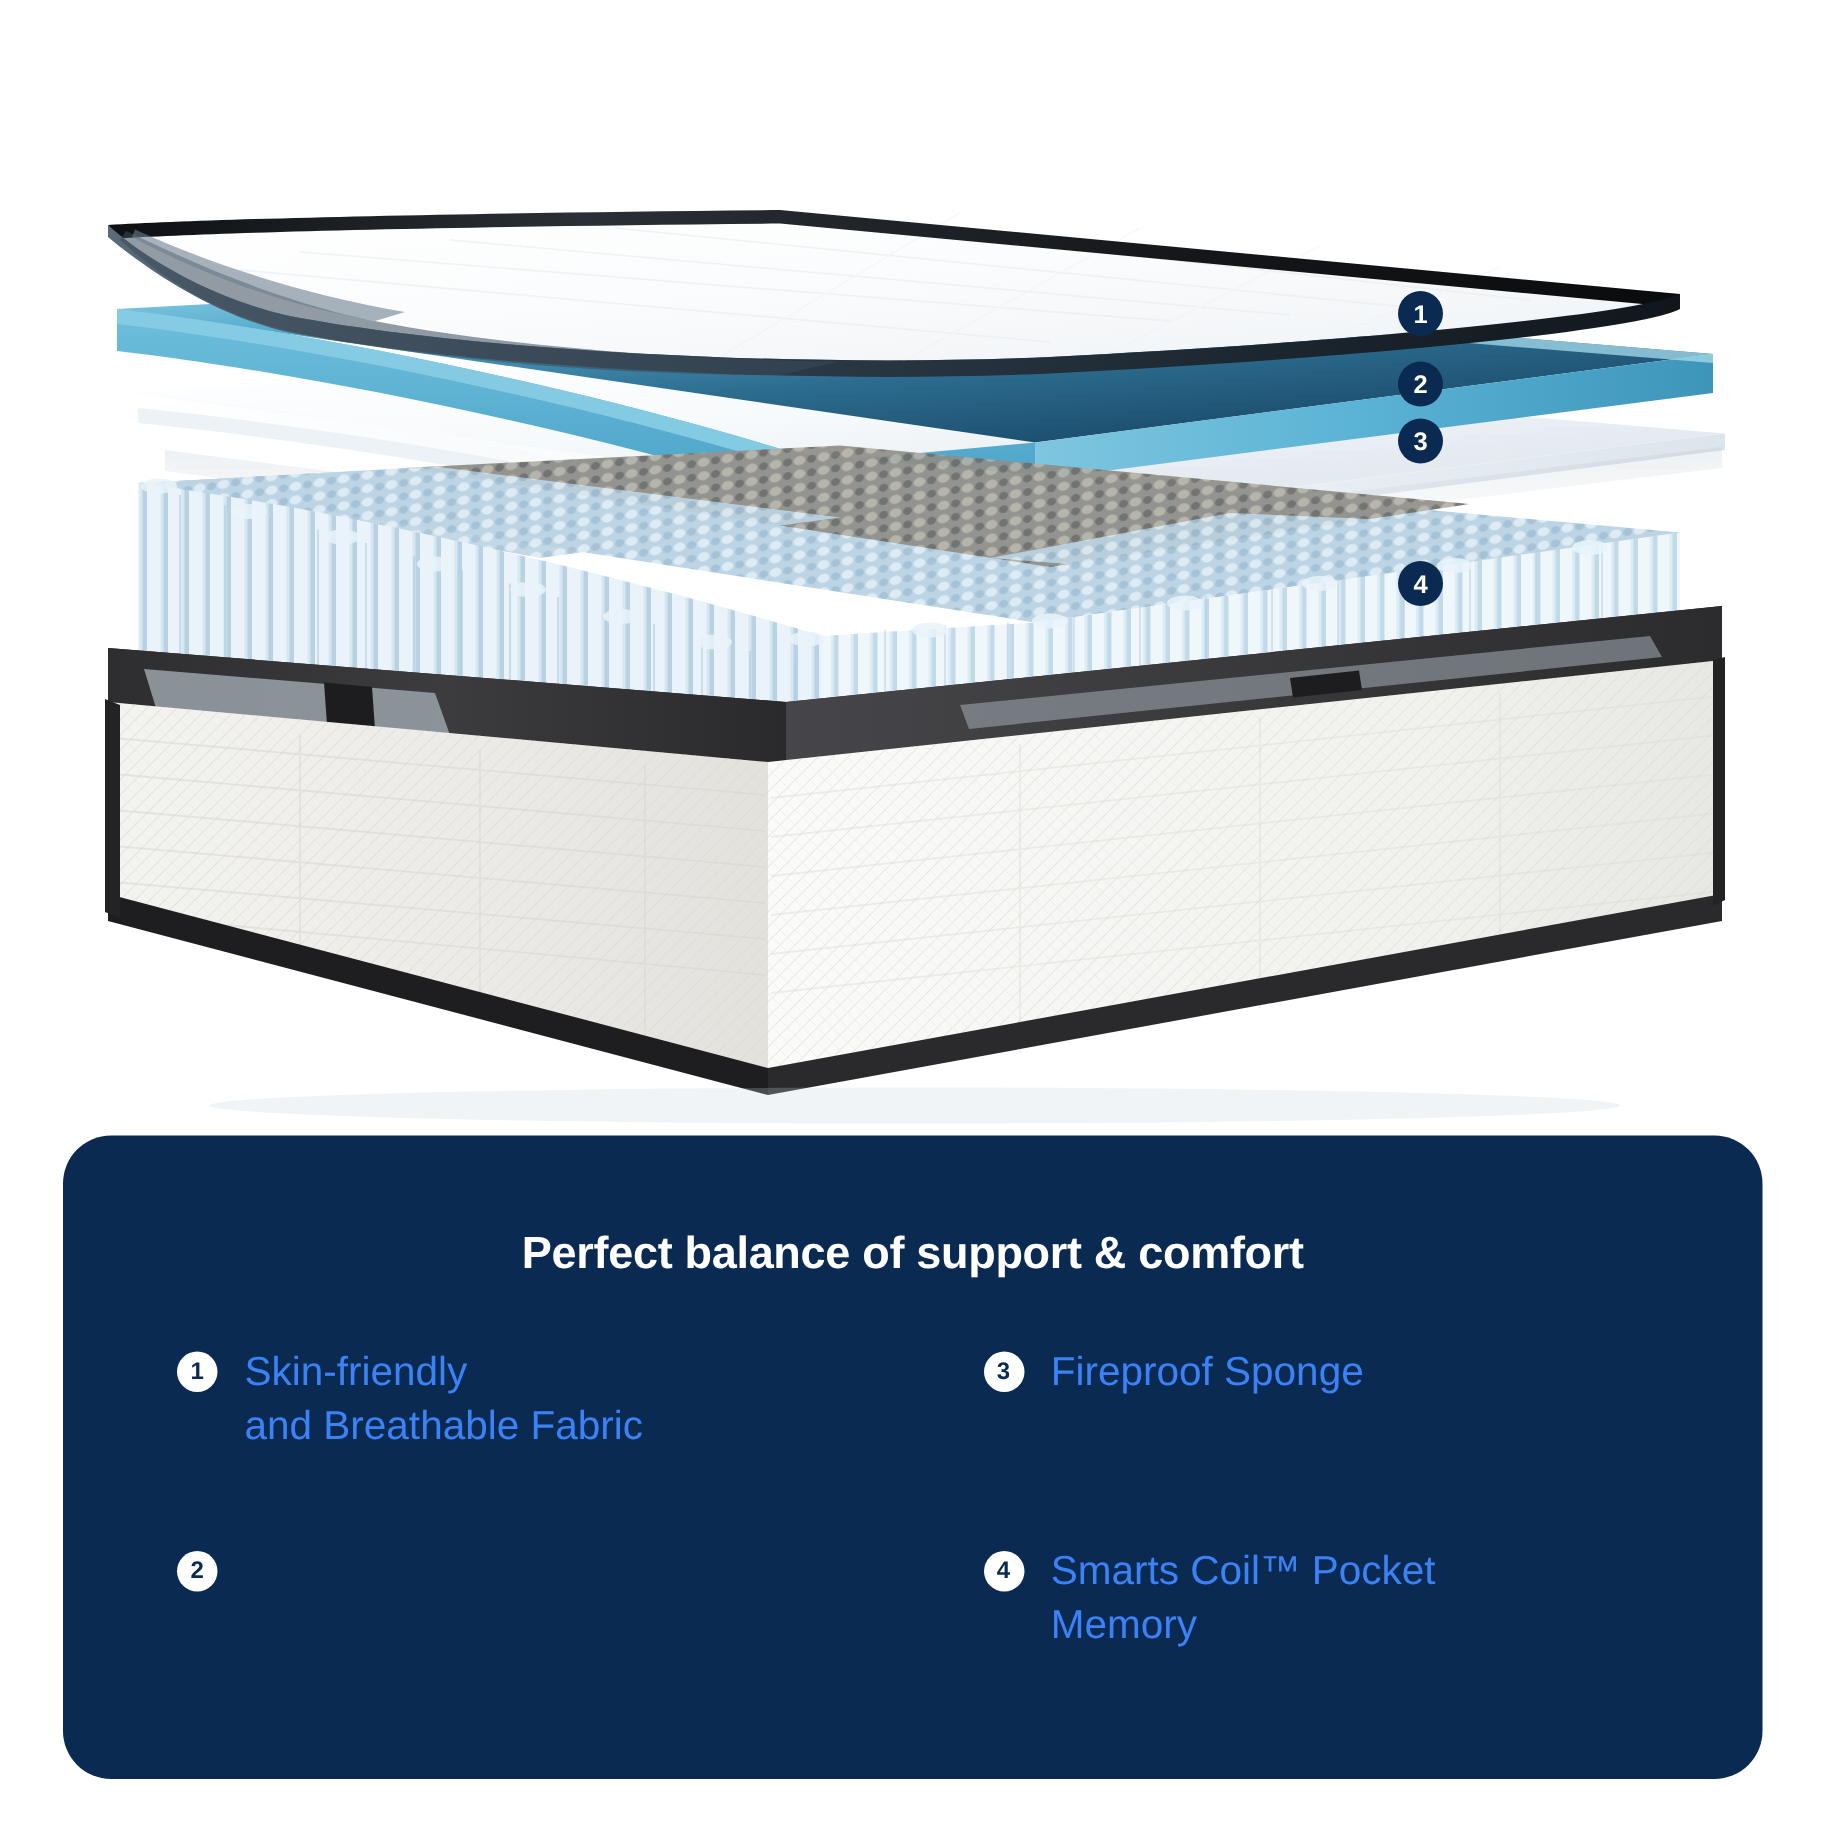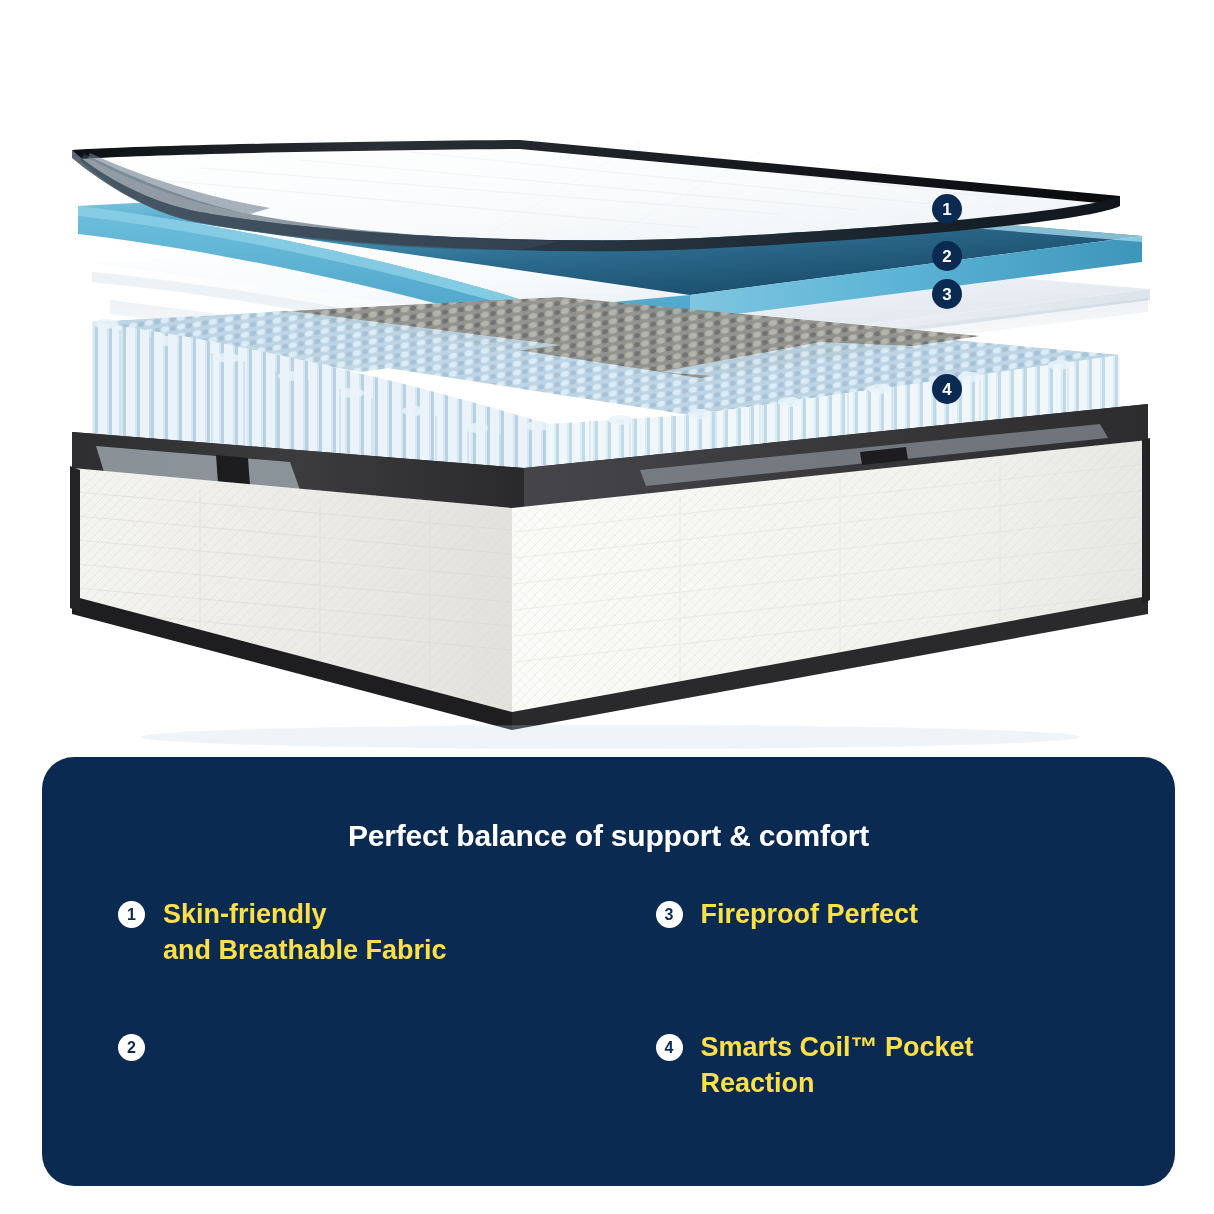--- a/index.html
+++ b/index.html
@@ -94,24 +94,24 @@
     font-size: 16px;
     font-weight: bold;
     display: flex;
     align-items: center;
     justify-content: center;
     line-height: 1;
     margin-top: 4px;
     font-family: "Liberation Sans", sans-serif;
   }
   .feature-label {
-    color: #fde047;
+    color: #3b82f6;
     font-size: 27px;
     line-height: 1.32;
-    font-weight: bold;
+    font-weight: normal;
     white-space: pre-line;
     font-family: "Liberation Sans", sans-serif;
   }
 </style>
 </head>
 <body>
 
 <div class="page">
 
   <div class="hero">
@@ -397,29 +397,29 @@
     <div class="features">
 
       <div class="feature">
         <span class="feature-badge">1</span>
         <span class="feature-label">Skin-friendly
 and Breathable Fabric</span>
       </div>
 
       <div class="feature">
         <span class="feature-badge">3</span>
-        <span class="feature-label">Fireproof Perfect</span>
+        <span class="feature-label">Fireproof Sponge</span>
       </div>
 
       <div class="feature">
         <span class="feature-badge">2</span>
       </div>
 
       <div class="feature">
         <span class="feature-badge">4</span>
         <span class="feature-label">Smarts Coil™ Pocket
-Reaction</span>
+Memory</span>
       </div>
 
     </div>
   </div>
 
 </div>
 
 </body></html>

